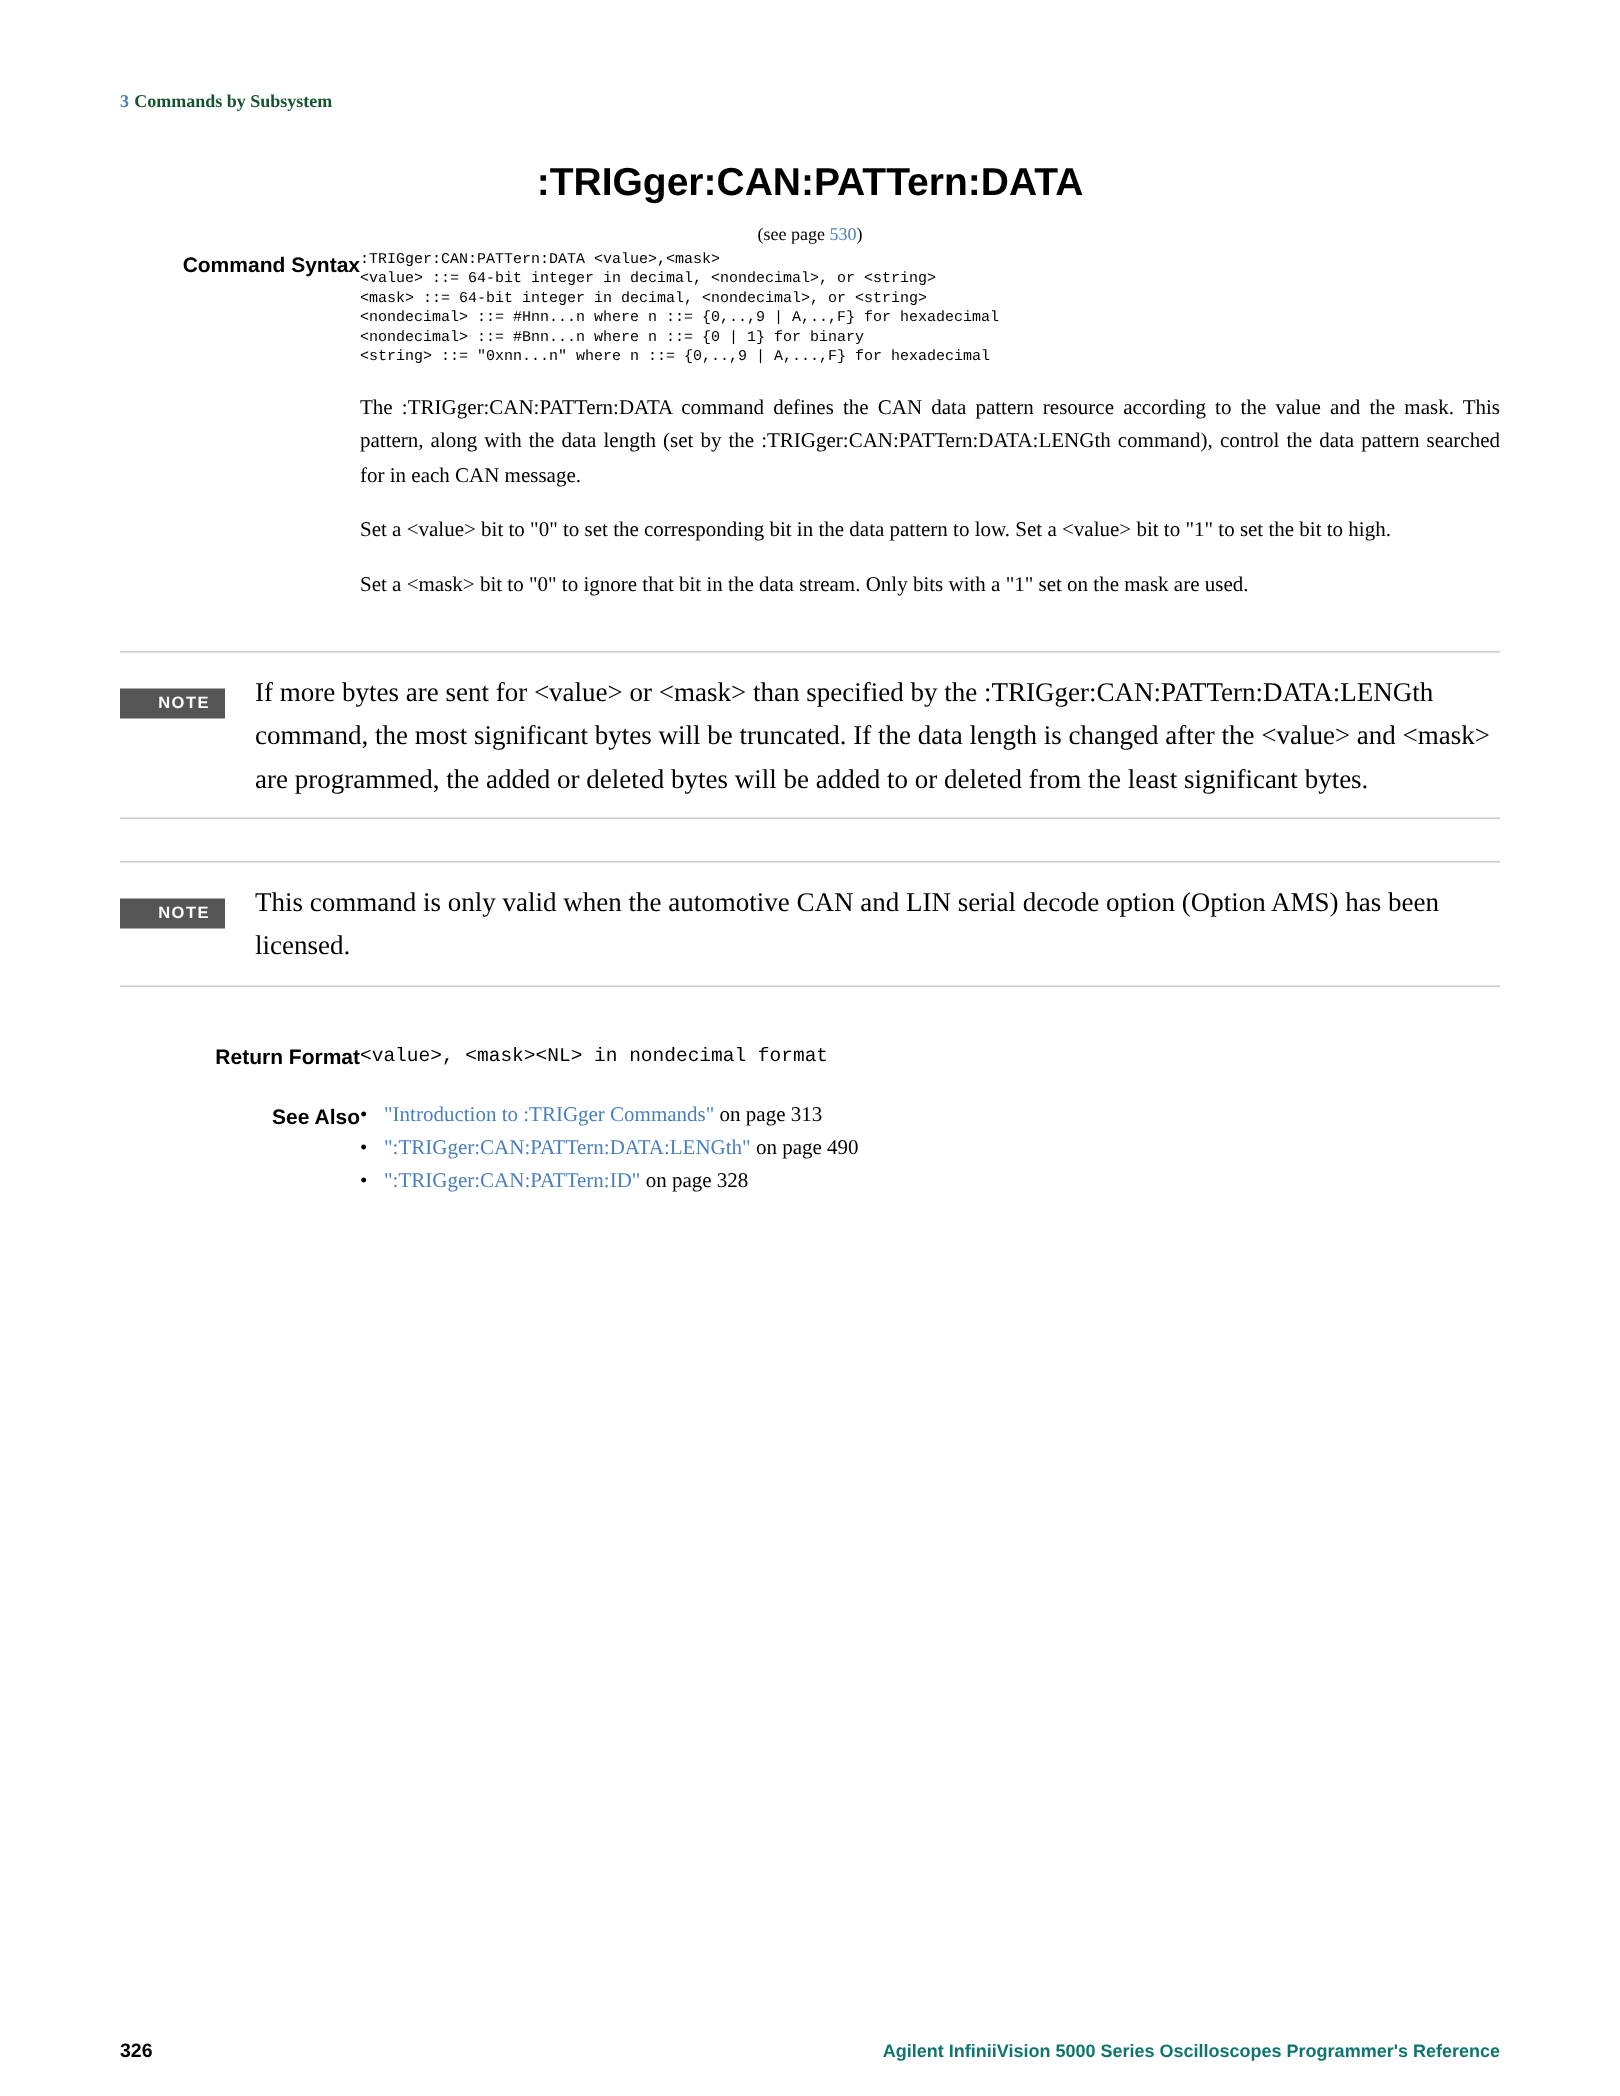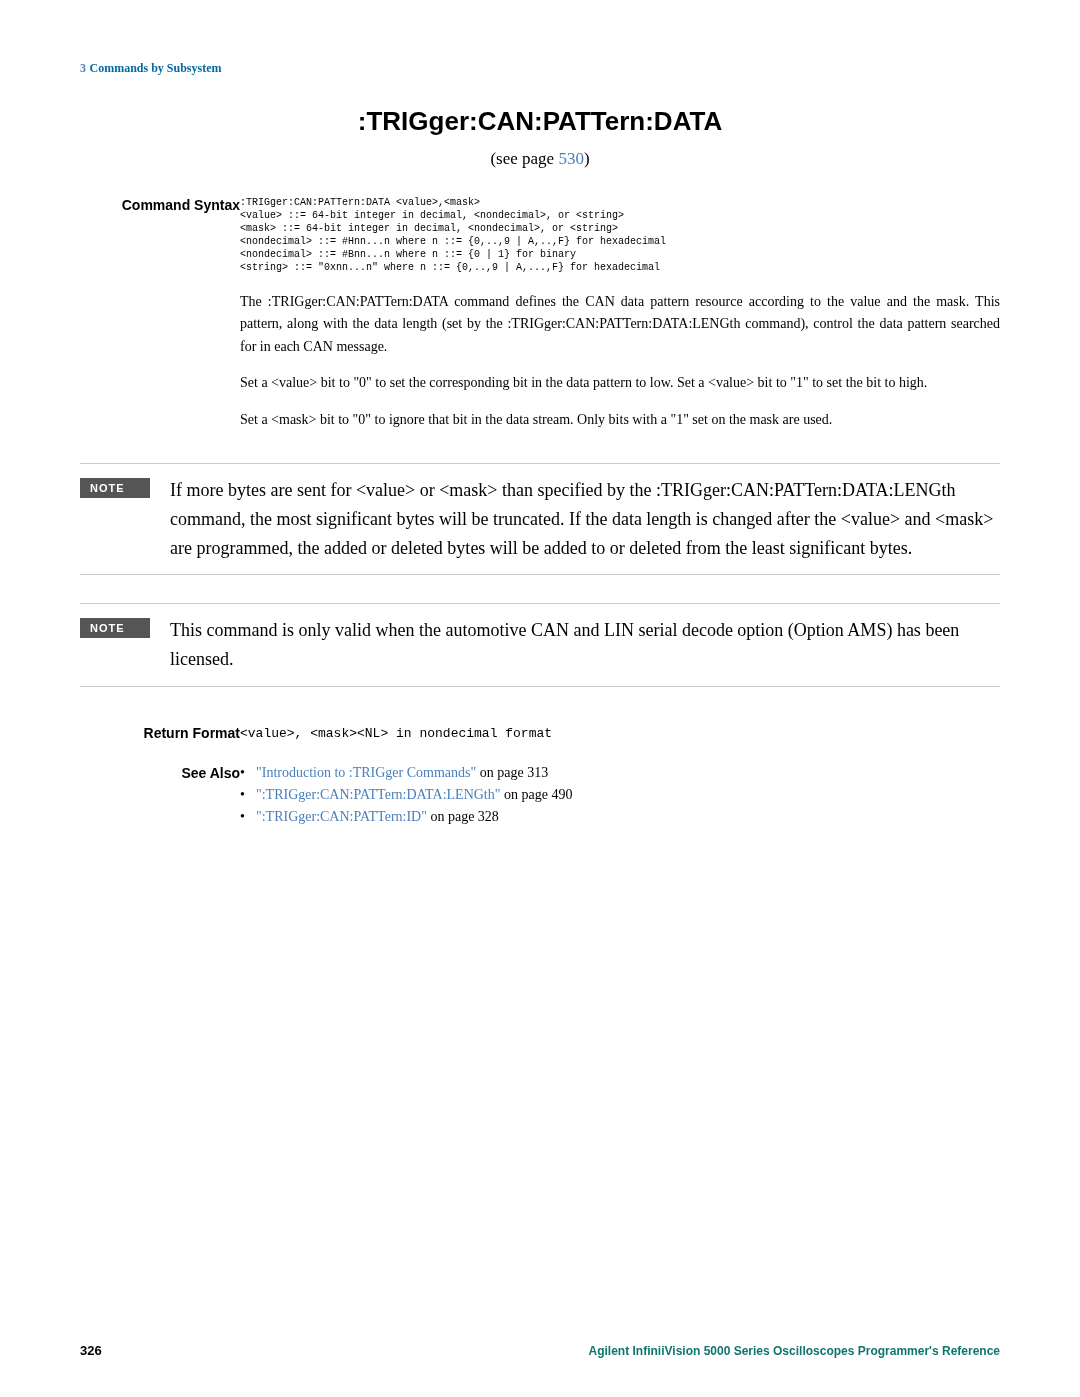--- a/index.html
+++ b/index.html
@@ -24,42 +24,41 @@
       padding: 60px 80px 80px 80px;
       position: relative;
     }
 
     .breadcrumb-section {
       margin-bottom: 30px;
     }
 
     .breadcrumb-text {
       font-size: 12px;
-      color: #0369a1;
+      color: #14532d;
       font-weight: bold;
     }
 
     .breadcrumb-num {
       font-size: 12px;
       color: #4a7fbd;
       font-weight: bold;
     }
 
     .page-title {
       font-size: 26px;
       font-weight: bold;
       text-align: center;
       margin-bottom: 12px;
       font-family: Arial, sans-serif;
     }
 
     .see-page {
       text-align: center;
-      margin-bottom: 24px;
-      font-size: 17px;
+      font-size: 12px;
     }
 
     .see-page a, .link {
       color: #4a7fbd;
       text-decoration: none;
     }
 
     .content-table {
       width: 100%;
       border-collapse: collapse;
@@ -113,24 +112,24 @@
 
     .note-badge {
       background: #555555;
       color: #ffffff;
       font-family: Arial, sans-serif;
       font-size: 11px;
       font-weight: bold;
       letter-spacing: 1px;
       padding: 4px 10px;
       min-width: 70px;
-      text-align: left;
+      text-align: right;
       margin-right: 20px;
       flex-shrink: 0;
-      margin-top: 2px;
+      margin-top: 12px;
     }
 
     .note-text {
       font-family: 'Times New Roman', Times, serif;
       font-size: 18px;
       line-height: 1.6;
       flex: 1;
     }
 
     .mono-line {
@@ -154,21 +153,21 @@
     }
 
     .errors-list li::before, .see-also-list li::before {
       content: '•';
       position: absolute;
       left: 0;
     }
 
     .footer {
       position: absolute;
-      bottom: 39px;
+      bottom: 23px;
       left: 80px;
       right: 80px;
       display: flex;
       justify-content: space-between;
       align-items: center;
       font-size: 13px;
       margin-top: 42px;
     }
 
     .footer-page {

